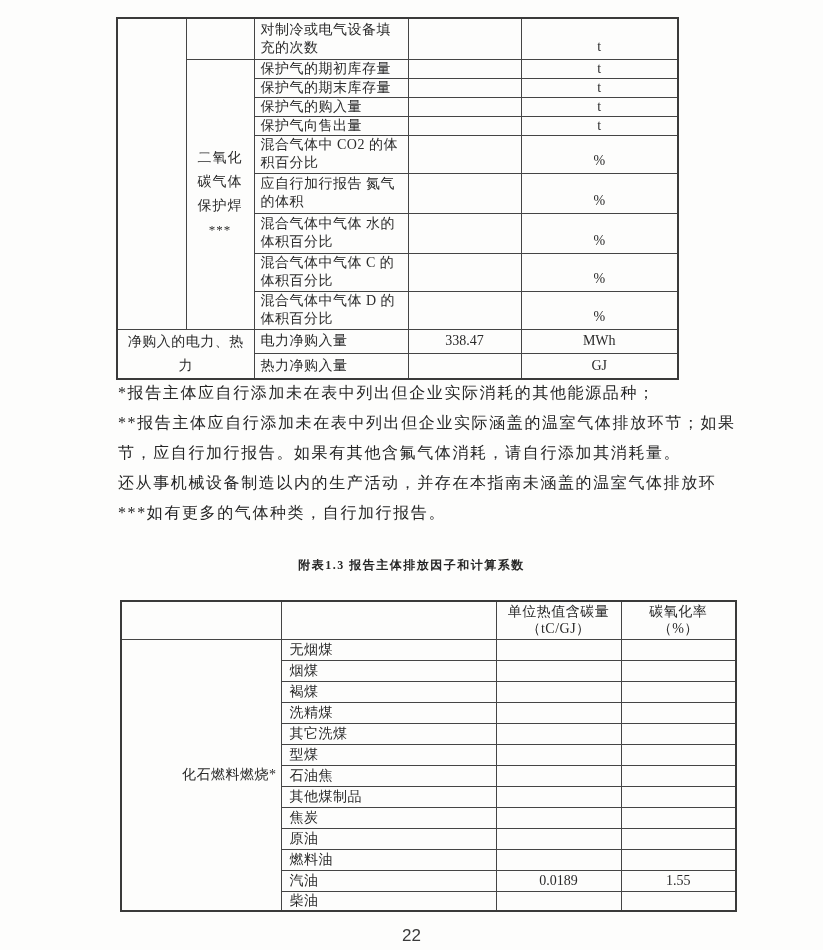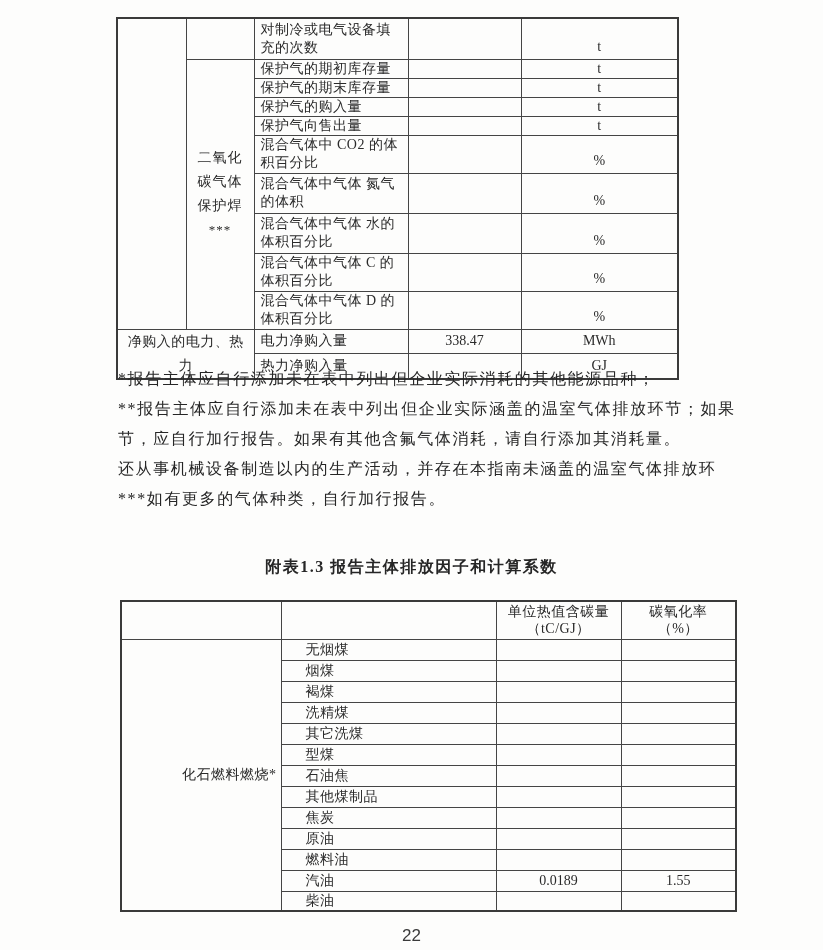--- a/index.html
+++ b/index.html
@@ -33,32 +33,32 @@
   #table1 td.activity{text-align:left;padding-left:6px;letter-spacing:0.5px;}
   #table1 td.val,#table1 td.unit{text-align:center;}
   #table1 td.vb{vertical-align:bottom;padding-bottom:3px;}
   #table1 td.grp{
     text-align:center;vertical-align:middle;letter-spacing:1px;line-height:24px;
   }
   #table1 .grp-label{display:block;width:48px;margin:0 auto;word-break:break-all;}
   #table1 .grp-marker{display:block;font-size:13px;letter-spacing:1px;}
   
   #notes{
-    position:absolute;left:118px;top:364px;width:640px;
+    position:absolute;left:118px;top:378px;width:640px;
     font-size:16px;letter-spacing:1.6px;
   }
   #notes .note-line{height:30px;line-height:30px;white-space:nowrap;}
   
   #section-title{
     position:absolute;left:0;top:557px;width:823px;
-    text-align:center;font-size:16px;font-weight:bold;letter-spacing:1.5px;
+    text-align:center;font-size:12px;font-weight:bold;letter-spacing:1.5px;
   }
   
   #table2{position:absolute;left:120px;top:600px;width:615px;}
-  #table2 td.fuel{text-align:left;padding-left:24px;letter-spacing:0.5px;}
+  #table2 td.fuel{text-align:left;padding-left:8px;letter-spacing:0.5px;}
   #table2 td.val{text-align:center;}
   #table2 td.grp{
     text-align:right;vertical-align:middle;padding-left:7px;letter-spacing:0.5px;
   }
   #table2 th{line-height:17px;vertical-align:middle;letter-spacing:0.5px;margin-top:8px;}
   #table2 th .hl{display:block;text-align:center;}
   
   #page-number{
     position:absolute;left:0;top:926px;width:823px;
     text-align:center;font-size:17px;color:#3a3a3a;
@@ -109,21 +109,21 @@
         <td class="activity">保护气向售出量</td>
         <td class="val"></td>
         <td class="unit">t</td>
       </tr>
       <tr style="height:38px">
         <td class="activity">混合气体中 CO2 的体积百分比</td>
         <td class="val"></td>
         <td class="unit vb">%</td>
       </tr>
       <tr style="height:40px">
-        <td class="activity">混合气体中气体 氮气的体积</td>
+        <td class="activity">应自行加行报告 氮气的体积</td>
         <td class="val"></td>
         <td class="unit vb">%</td>
       </tr>
       <tr style="height:40px">
         <td class="activity">混合气体中气体 水的体积百分比</td>
         <td class="val"></td>
         <td class="unit vb">%</td>
       </tr>
       <tr style="height:38px">
         <td class="activity">混合气体中气体 C 的体积百分比</td>

